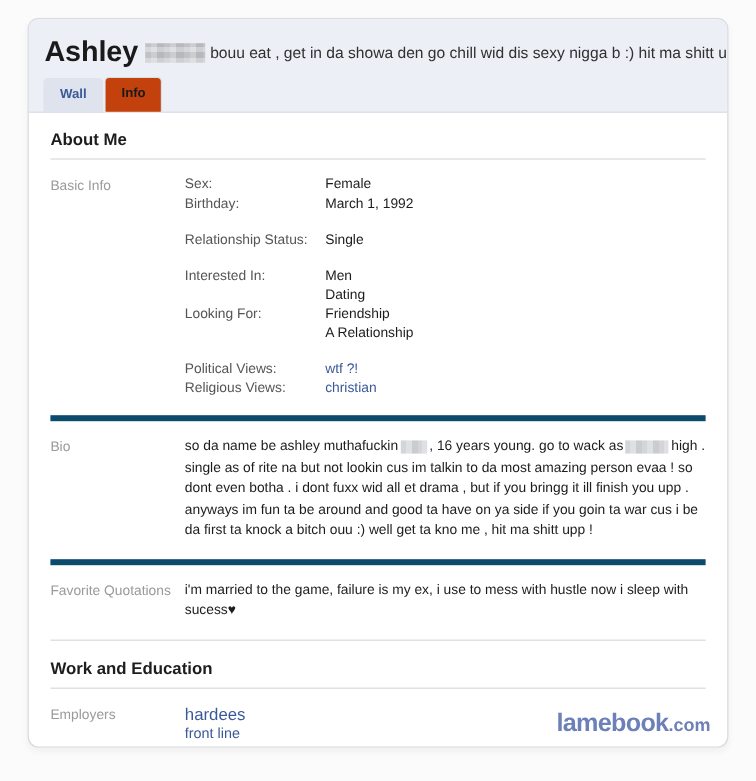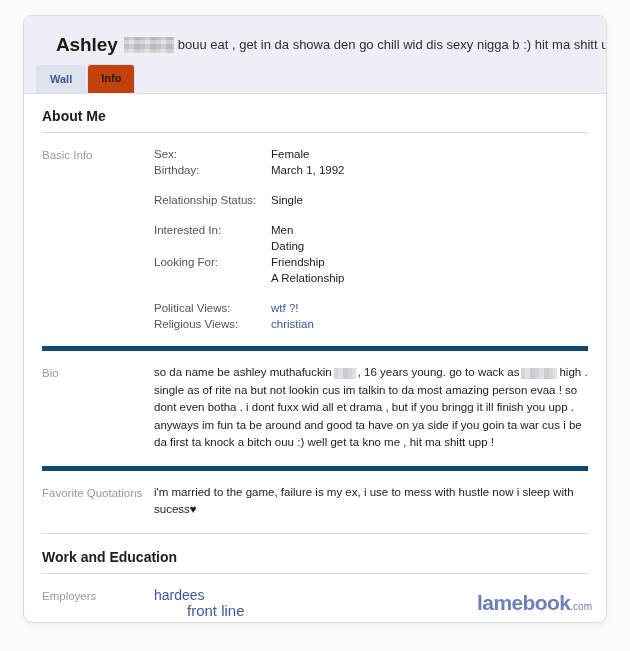--- a/index.html
+++ b/index.html
@@ -47,26 +47,25 @@
     position: relative;
   }
   .name-row {
     padding: 0 0 0 13px;
     white-space: nowrap;
     overflow: hidden;
     height: 30px;
     line-height: 30px;
   }
   .profile-name {
-    font-size: 19px;
+    font-size: 24px;
     font-weight: bold;
     color: #1a1a1a;
     letter-spacing: -0.1px;
     vertical-align: middle;
-    margin-left: 19px;
   }
   .redaction {
     display: inline-block;
     vertical-align: middle;
     background:
       repeating-linear-gradient(90deg, #c9cace 0px, #c9cace 5px, #d6d7da 5px, #d6d7da 10px, #bfc0c5 10px, #bfc0c5 16px),
       repeating-linear-gradient(0deg, rgba(255,255,255,0.22) 0px, rgba(255,255,255,0.22) 4px, rgba(0,0,0,0.05) 4px, rgba(0,0,0,0.05) 9px);
     background-blend-mode: overlay;
     opacity: 0.95;
   }
@@ -199,42 +198,41 @@
 
   
   .employer-primary {
     font-size: 14px;
     font-weight: normal;
     color: #3b5998;
     line-height: 16px;
     cursor: pointer;
   }
   .employer-secondary {
-    font-size: 15px;
+    font-size: 12px;
     color: #3b5998;
     line-height: 16px;
     cursor: pointer;
-    margin-left: 33px;
   }
 
   
   .watermark {
     position: absolute;
     right: 14px;
     bottom: 9px;
     font-size: 21px;
     font-weight: bold;
     color: #6d80b8;
     letter-spacing: -0.6px;
     line-height: 1;
     user-select: none;
   }
   .watermark .dotcom {
-    font-size: 10px;
-    font-weight: normal;
+    font-size: 15px;
+    font-weight: bold;
     letter-spacing: 0;
   }
 </style>
 </head>
 <body>
 
 <div class="page">
   <div class="profile-card">
 
     <div class="profile-header">

